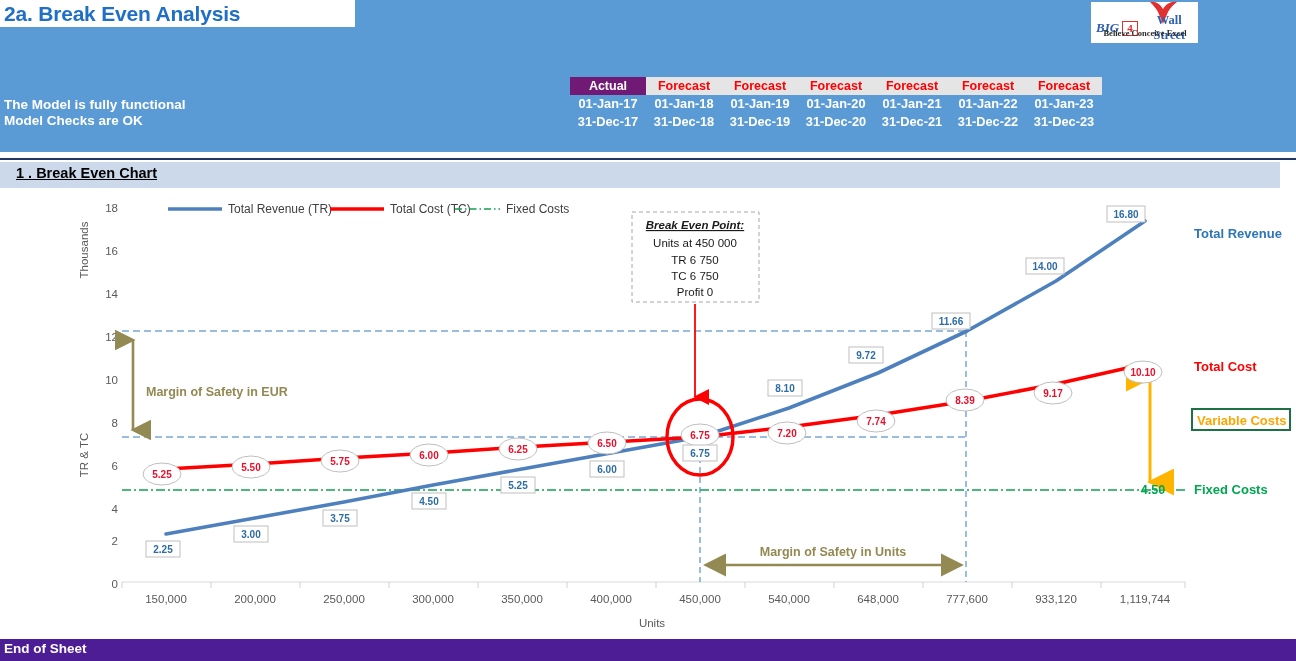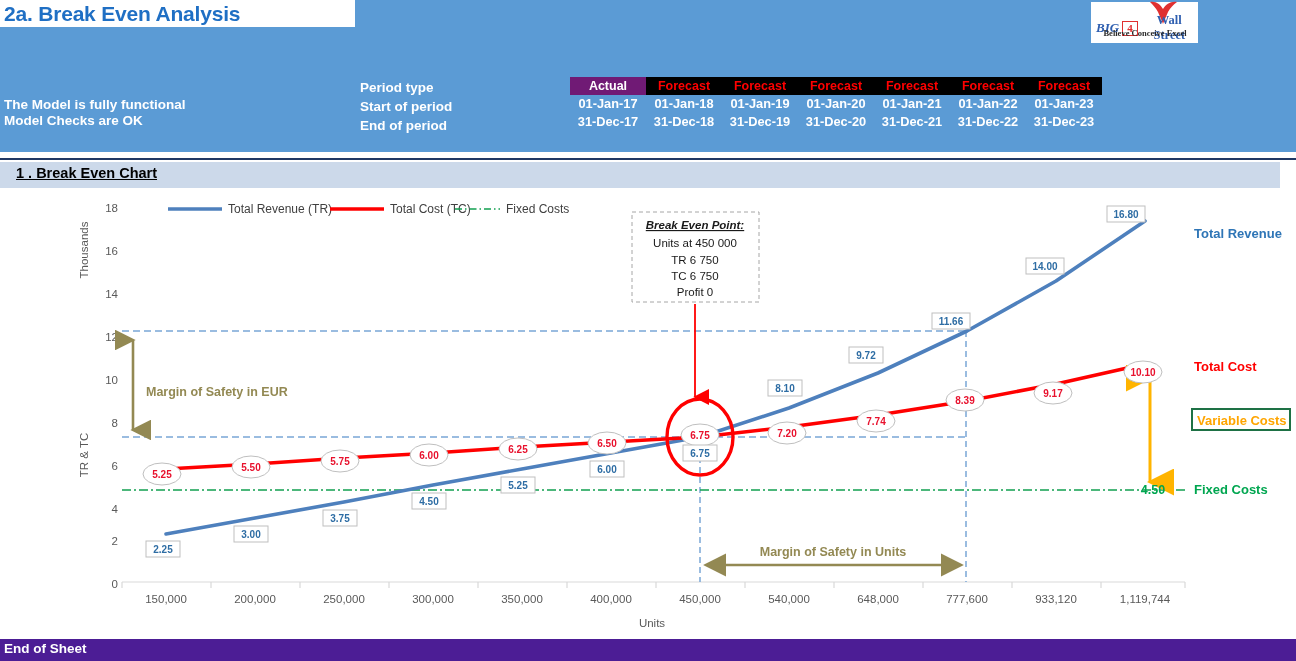--- a/index.html
+++ b/index.html
@@ -40,21 +40,21 @@
   .period-labels{position:absolute;left:360px;top:78px;color:#fff;font-size:13.5px;font-weight:bold;}
   .period-labels div{height:19px;line-height:19px;white-space:nowrap;}
   .period-grid{
     position:absolute;left:570px;top:77px;
     display:grid;grid-template-columns:repeat(7, 76px);
     font-size:13px;font-weight:bold;
   }
   .period-grid .cell{
     height:18px;line-height:18px;text-align:center;white-space:nowrap;
   }
-  .period-grid .hdr{background:#000000;color:#ff0000;font-size:12.5px;}
+  .period-grid .hdr{background:#e5e5e5;color:#ff0000;font-size:12.5px;}
   .period-grid .hdr.actual{background:#701a75;color:#ffffff;}
   .period-grid .dt{color:#ffffff;font-size:12.8px;}
 
   
   .logo-box{
     position:absolute;left:1091px;top:2px;width:107px;height:41px;
     background:#ffffff;
   }
   .logo-row{position:absolute;left:5px;top:11px;display:flex;align-items:center;gap:3px;}
   .logo-big{color:#2f5fb0;font-family:"Liberation Serif",serif;font-style:italic;font-weight:bold;font-size:13px;}
@@ -113,25 +113,20 @@
 </style>
 </head>
 <body>
 
 <div class="banner">
   <div class="title-white-strip"></div>
   <div class="title-main">2a. Break Even Analysis</div>
   <div class="model-note n1">The Model is fully functional</div>
   <div class="model-note n2">Model Checks are OK</div>
 
-  <div class="period-labels">
-    <div>Period type</div>
-    <div>Start of period</div>
-    <div>End of period</div>
-  </div>
 
   <div class="period-grid">
     <div class="cell hdr actual">Actual</div>
     <div class="cell hdr">Forecast</div>
     <div class="cell hdr">Forecast</div>
     <div class="cell hdr">Forecast</div>
     <div class="cell hdr">Forecast</div>
     <div class="cell hdr">Forecast</div>
     <div class="cell hdr">Forecast</div>
 

